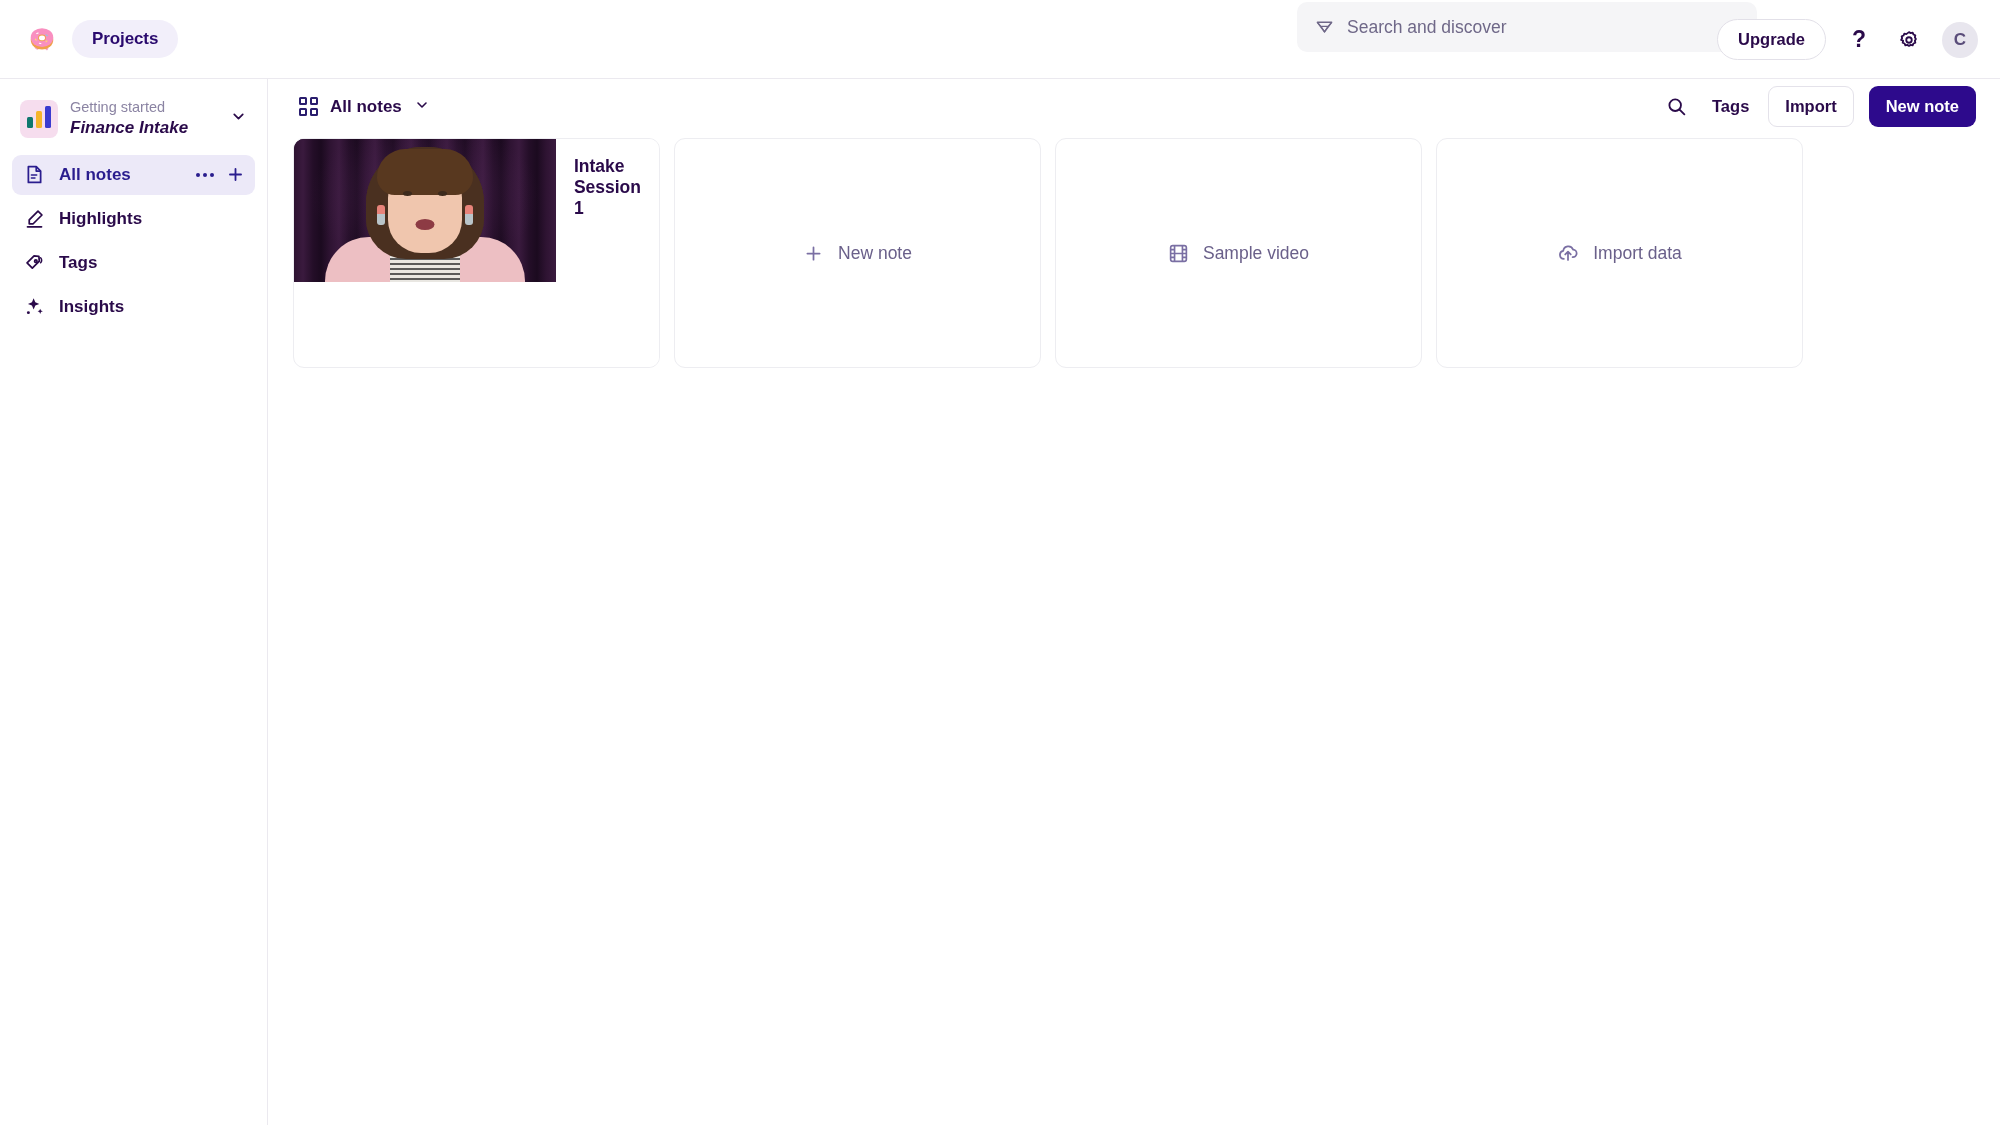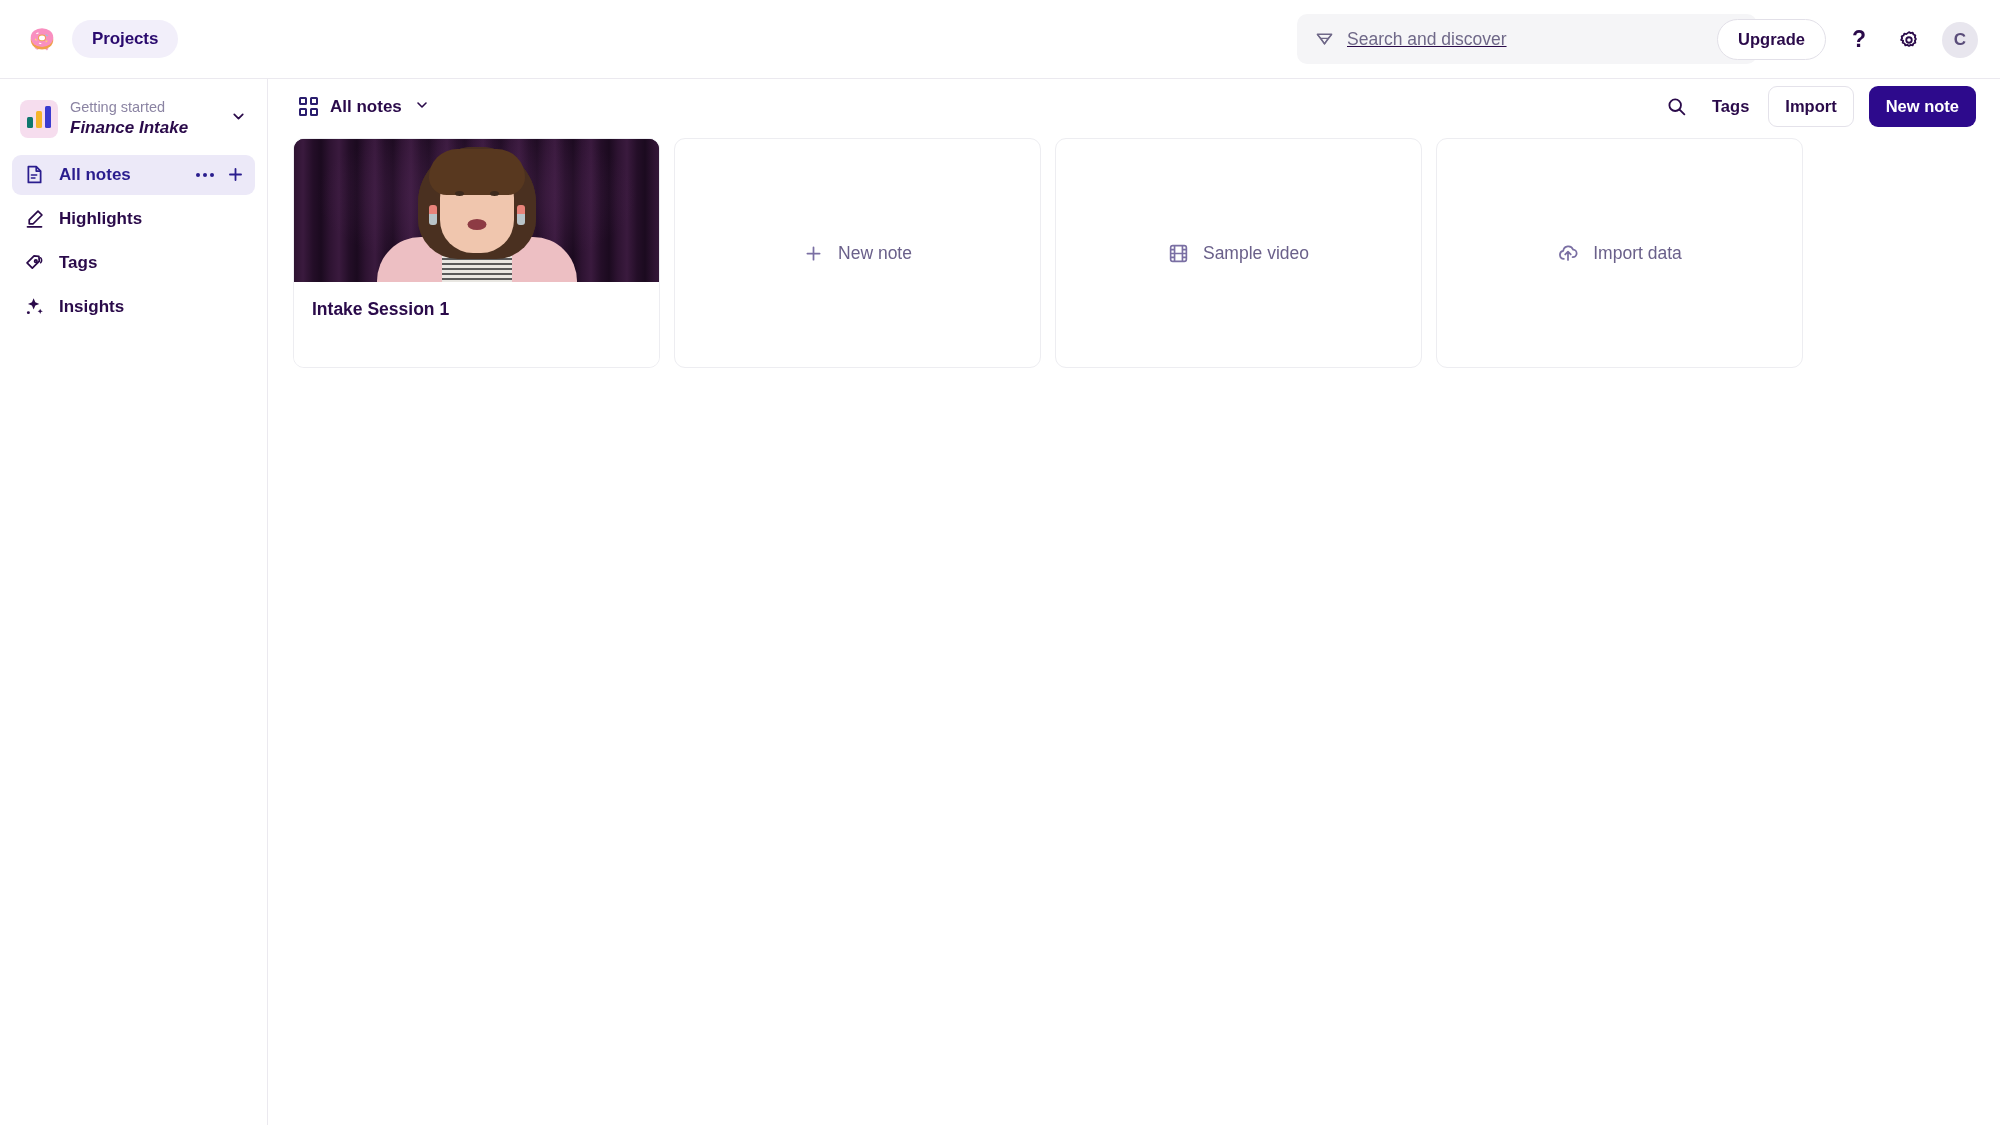--- a/index.html
+++ b/index.html
@@ -48,31 +48,30 @@
     font-size: 17px;
     font-weight: bold;
     color: #2a0a6e;
     cursor: pointer;
     letter-spacing: -0.1px;
   }
 
   .search-wrap {
     position: absolute;
     left: 1297px;
-    top: 14px;
+    top: 2px;
     width: 460px;
     height: 50px;
     background: #f5f5f7;
     border-radius: 10px;
     display: flex;
     align-items: center;
     padding: 0 18px;
     gap: 13px;
     cursor: text;
-    text-decoration: underline;
   }
 
   .search-wrap input {
     border: none;
     outline: none;
     background: transparent;
     font-family: "Liberation Sans", sans-serif;
     font-size: 17.5px;
     color: #6b6385;
     width: 100%;
@@ -313,21 +312,21 @@
     width: 367px;
     height: 230px;
     border: 1px solid #ededf1;
     border-radius: 11px;
     background: #ffffff;
     overflow: hidden;
     cursor: pointer;
     flex: 0 0 367px;
   }
 
-  .note-card { display: flex; flex-direction: column; }
+  .note-card { display: flex; flex-direction: row; }
 
   .thumb {
     height: 143px;
     width: 100%;
     position: relative;
     overflow: hidden;
     background: #2b1230;
   }
 
   

